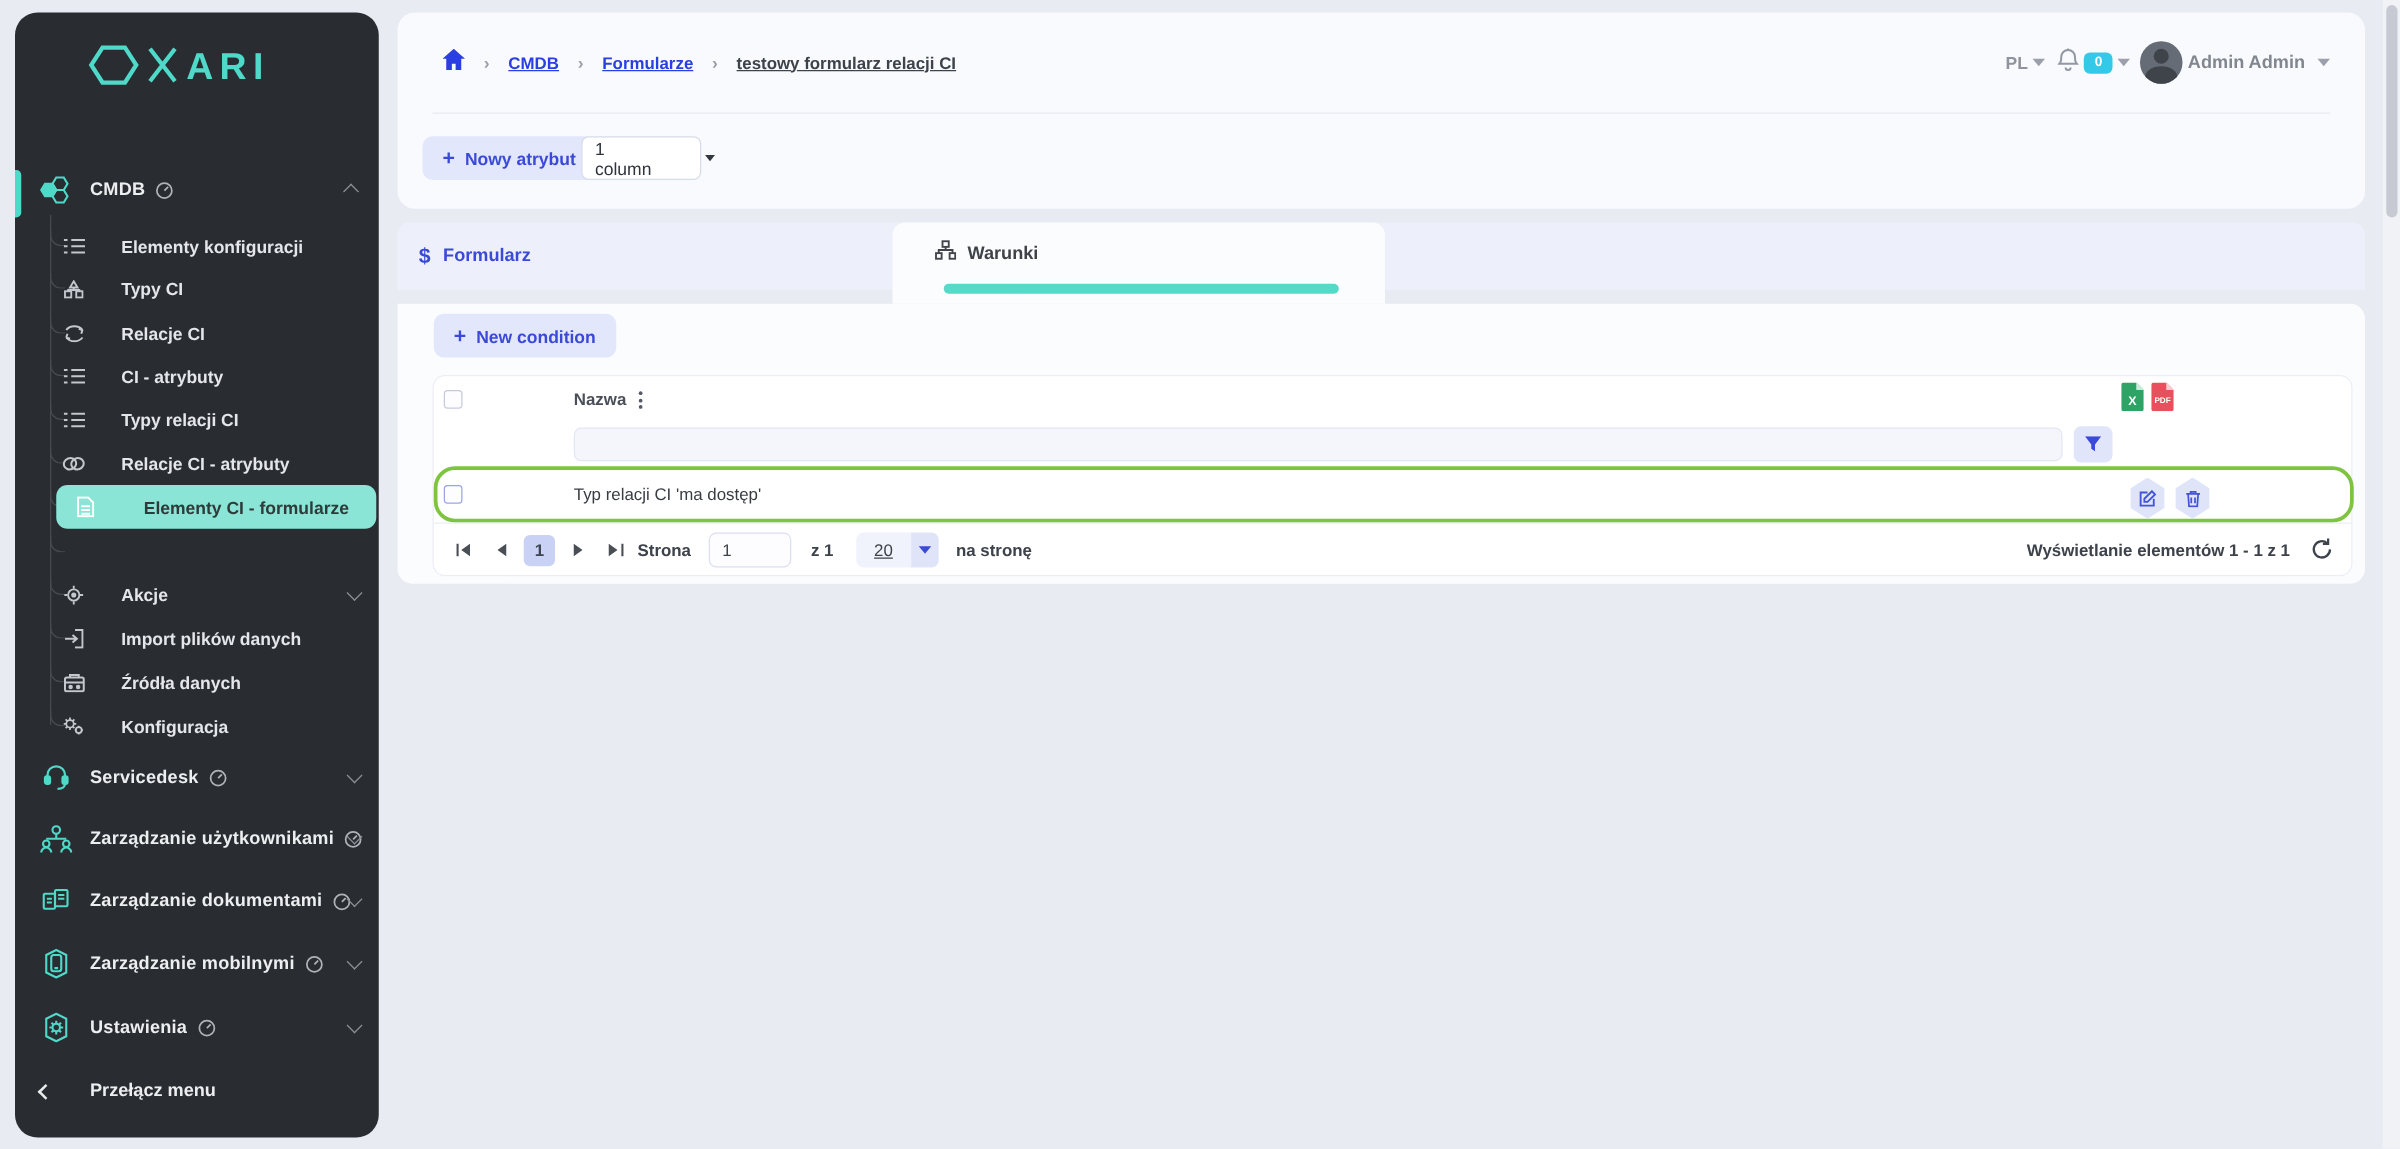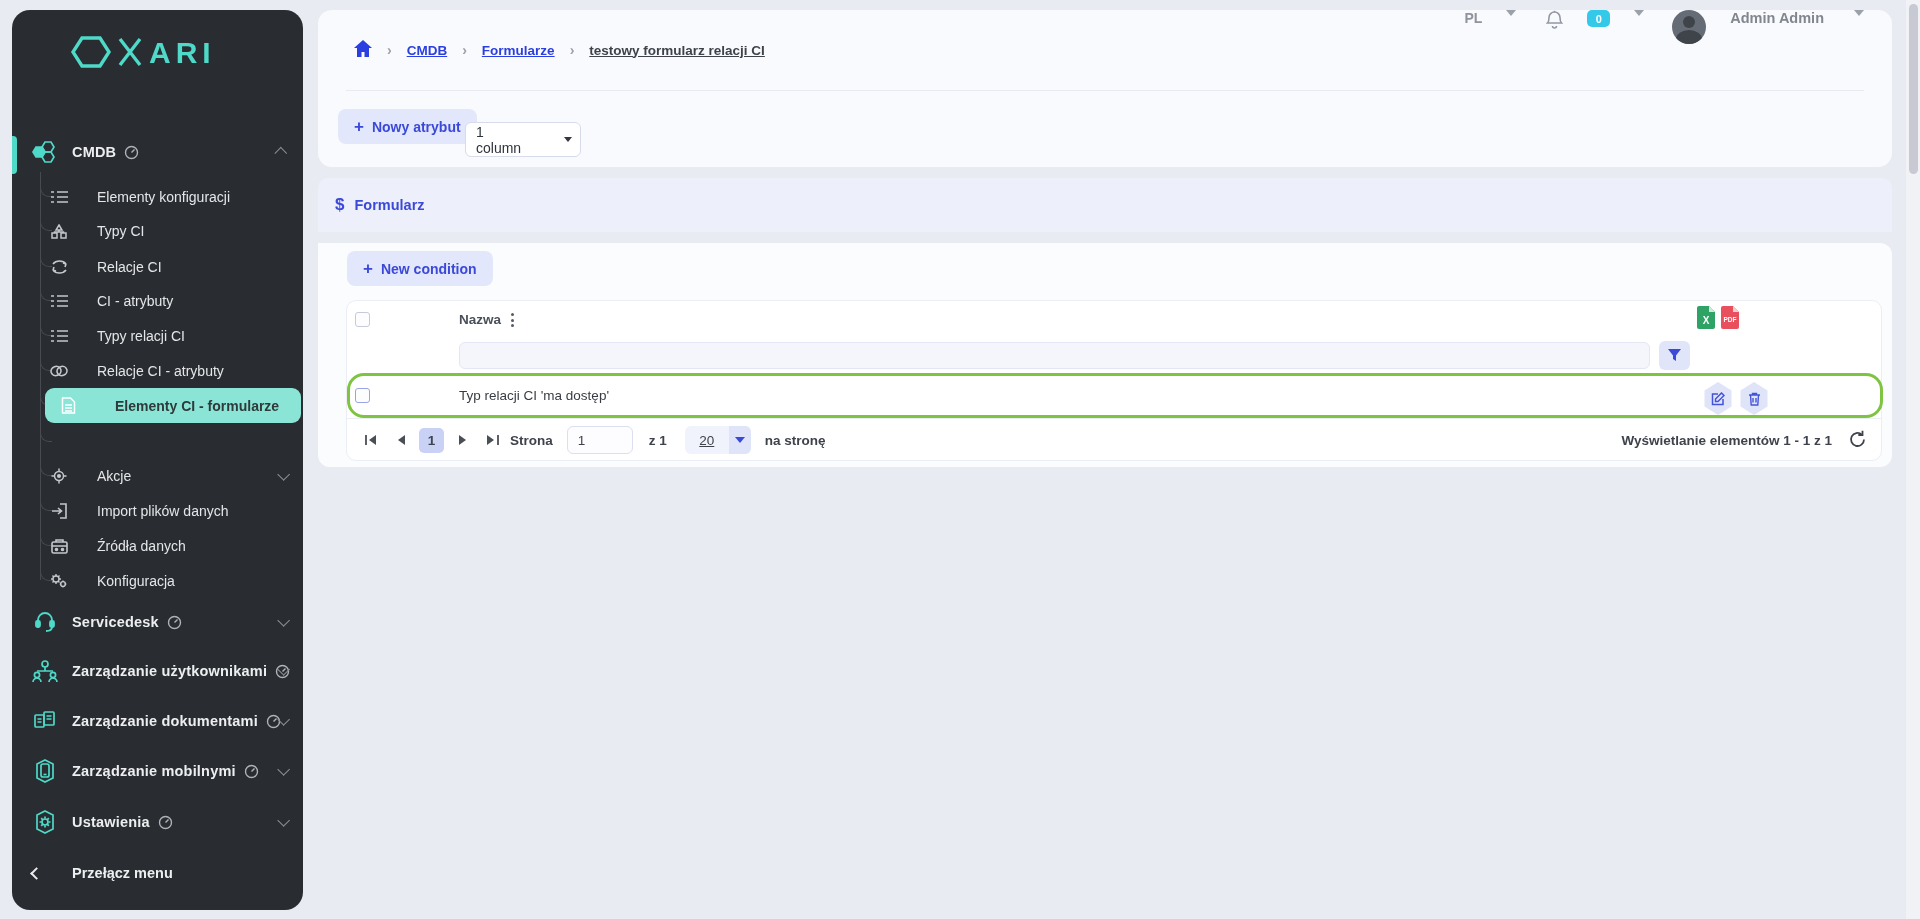--- a/index.html
+++ b/index.html
@@ -13,52 +13,52 @@
   #sidebar {
     position:absolute; left:12px; top:10px; width:291px; height:900px;
     background:#292C30; border-radius:18px; overflow:hidden;
   }
   .logo-wrap { position:absolute; top:22px; left:0; width:100%; text-align:center; }
   .nav-row { position:absolute; left:0; width:100%; height:34px; display:flex; align-items:center; cursor:pointer; }
   .nav-top .nav-label { font-size:14.5px; font-weight:700; color:#ECEEF0; letter-spacing:.2px; }
   .nav-top .nav-ic { position:absolute; left:18px; width:30px; display:flex; justify-content:center; }
   .nav-top .nav-label { margin-left:60px; }
   .nav-sub .nav-ic { position:absolute; left:37px; width:20px; display:flex; justify-content:center; }
-  .nav-sub .nav-label { margin-left:85px; font-size:14px; font-weight:400; color:#E4E6E9; }
+  .nav-sub .nav-label { margin-left:85px; font-size:14px; font-weight:700; color:#E4E6E9; }
   .gauge { margin-left:8px; display:inline-flex; vertical-align:-2px; }
   .chev { position:absolute; right:17px; width:9px; height:9px; border-right:1.6px solid #8B9097; border-bottom:1.6px solid #8B9097; transform:rotate(45deg) translateY(-3px); }
   .chev.up { transform:rotate(225deg) translateY(-1px); }
   .tree-line { position:absolute; left:28px; top:162px; width:1px; height:408px; background:#474B51; }
   .tree-curve { position:absolute; left:28px; width:12px; height:13px; border-left:1px solid #474B51; border-bottom:1px solid #474B51; border-bottom-left-radius:9px; }
   .active-strip { position:absolute; left:0; top:126px; width:5px; height:38px; background:#4ED9C8; border-radius:0 4px 4px 0; }
   .pill { position:absolute; left:33px; top:378px; width:256px; height:35px; background:#8AE5D6; border-radius:9px; display:flex; align-items:center; cursor:pointer; }
   .pill .nav-ic { position:absolute; left:13px; width:20px; display:flex; justify-content:center; }
   .pill .nav-label { margin-left:70px; font-size:14px; font-weight:700; color:#2E3B3A; }
   .collapse-row { position:absolute; left:0; top:846px; width:100%; height:34px; display:flex; align-items:center; cursor:pointer; }
   .collapse-chev { position:absolute; left:20px; width:9px; height:9px; border-left:2px solid #E9EBED; border-bottom:2px solid #E9EBED; transform:rotate(45deg); }
   .collapse-row .nav-label { margin-left:60px; font-size:14.5px; font-weight:700; color:#ECEEF0; }
   
   #header-card { position:absolute; left:318px; top:10px; width:1574px; height:157px; background:#F9FAFD; border-radius:14px; }
   .crumbs { position:absolute; left:36px; top:0; height:80px; display:flex; align-items:center; gap:15px; }
   .crumb-sep { color:#9BA0AA; font-size:14px; font-weight:700; }
   .crumb-link { color:#2B3FE0; font-size:13.5px; font-weight:700; text-decoration:underline; cursor:pointer; }
   .crumb-cur { color:#3E434B; font-size:13.5px; font-weight:700; text-decoration:underline; }
-  .hdr-right { position:absolute; right:28px; top:0; height:80px; display:flex; align-items:flex-start; gap:24px; }
+  .hdr-right { position:absolute; right:28px; top:0; height:80px; display:flex; align-items:center; gap:4px; }
   .lang { color:#8F939D; font-size:14px; font-weight:600; }
   .caret { width:0; height:0; border-left:5px solid transparent; border-right:5px solid transparent; border-top:6px solid #9BA0AA; display:inline-block; }
   .badge { min-width:23px; height:17px; background:#35C9E9; border-radius:5px; color:#fff; font-size:11px; font-weight:700; display:flex; align-items:center; justify-content:center; padding:0 4px; }
   .avatar { width:34px; height:34px; border-radius:50%; background:#666C75; position:relative; overflow:hidden; }
   .avatar::before { content:""; position:absolute; left:11px; top:6px; width:12px; height:12px; border-radius:50%; background:#3F444B; }
   .avatar::after { content:""; position:absolute; left:4px; top:20px; width:26px; height:18px; border-radius:50%; background:#3F444B; }
   .user-name { color:#82878F; font-size:14.5px; font-weight:600; }
   .hdr-divider { position:absolute; left:28px; right:28px; top:80px; height:1px; background:#E8EAF1; }
   .btn-soft { background:#E3E7FB; border:none; border-radius:8px; color:#3B49D8; font-family:inherit; font-size:14px; font-weight:700; display:flex; align-items:center; gap:8px; padding:0 16px; cursor:pointer; }
   .plus { font-size:17px; font-weight:600; line-height:1; }
   #btn-new-attr { position:absolute; left:20px; top:99px; height:35px; }
-  .select-box { position:absolute; left:147px; top:112px; width:116px; height:35px; background:#FFFFFF; border:1px solid #D8DBEA; border-radius:6px; display:flex; align-items:center; padding:0 10px; cursor:pointer;gap:43px; }
+  .select-box { position:absolute; left:147px; top:99px; width:96px; height:35px; background:#FFFFFF; border:1px solid #D8DBEA; border-radius:6px; display:flex; align-items:center; padding:0 10px; cursor:pointer;gap:43px; }
   .select-box .sel-text { font-size:14px; color:#2F343C; flex:1; }
   .sel-caret { width:0; height:0; border-left:4.5px solid transparent; border-right:4.5px solid transparent; border-top:5.5px solid #33373E; }
   
   #tabstrip { position:absolute; left:318px; top:178px; width:1574px; height:54px; background:#EDEFFA; border-radius:10px 10px 0 0; }
   .tab1 { position:absolute; left:0; top:0; width:396px; height:54px; display:flex; align-items:center; padding-left:17px; gap:10px; cursor:pointer; }
   .tab1 .tab-label { color:#3B49D8; font-size:14.5px; font-weight:600; }
   .dollar { color:#3B49D8; font-size:17px; font-weight:600; }
   .tab2 { position:absolute; left:396px; top:0; width:394px; height:65px; background:#FBFCFE; border-radius:10px 10px 0 0; cursor:pointer; }
   .tab2-inner { position:absolute; left:34px; top:14px; display:flex; align-items:center; gap:9px; }
   .tab2 .tab-label { color:#3F4348; font-size:14.5px; font-weight:700; }
@@ -441,20 +441,36 @@
     <span class="sel-text">1 column</span>
     <span class="sel-caret"></span>
   </div>
 </div>
 
 <div id="tabstrip">
   <div class="tab1">
     <span class="dollar">$</span>
     <span class="tab-label">Formularz</span>
   </div>
+  <div class="tab2">
+    <div class="tab2-inner">
+      <span>
+        <svg width="17" height="16" viewBox="0 0 17 16">
+            <g fill="none" stroke="#41454B" stroke-width="1.5">
+              <rect x="6" y="1" width="5" height="4.5"></rect>
+              <rect x="0.8" y="10.5" width="4.5" height="4.5"></rect>
+              <rect x="11.7" y="10.5" width="4.5" height="4.5"></rect>
+              <path d="M8.5 5.5 v2.5 M3 10.5 v-2.5 h11 v2.5"></path>
+            </g>
+          </svg>
+      </span>
+      <span class="tab-label">Warunki</span>
+    </div>
+    <div class="progress"></div>
+  </div>
 </div>
 
 <div id="content-card">
   <button class="btn-soft" id="btn-new-cond">
     <span class="plus">+</span>
     <span>New condition</span>
   </button>
 
   <div id="grid">
 

